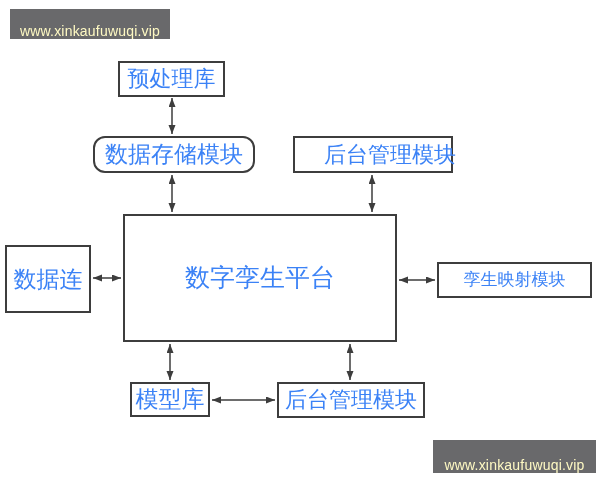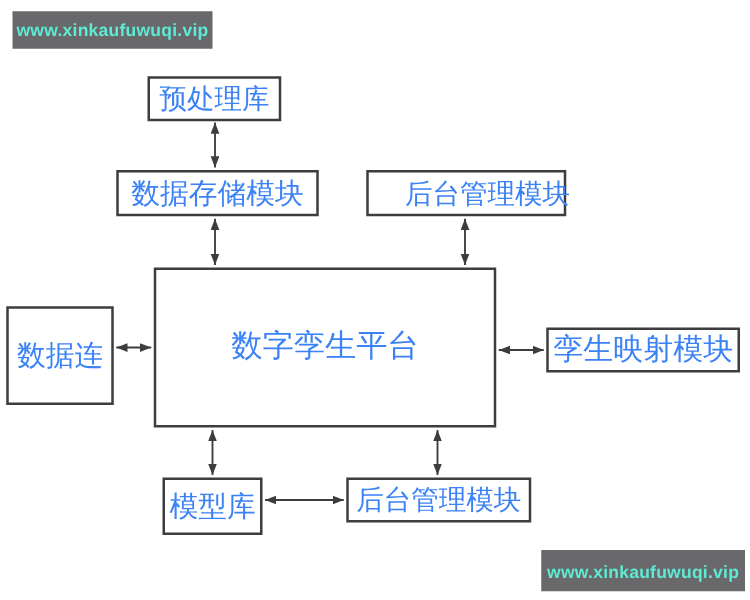--- a/index.html
+++ b/index.html
@@ -11,25 +11,25 @@
   #canvas {
     position: relative;
     width: 600px;
     height: 480px;
     background: #ffffff;
     overflow: hidden;
   }
   .banner {
     position: absolute;
     background: #69696b;
-    color: #5eead4;
+    color: #fef9c3;
     display: flex;
-    align-items: center;
+    align-items: flex-end;
     justify-content: center;
-    font-weight: bold;
+    font-weight: normal;
     font-size: 14px;
     letter-spacing: 0.2px;
   }
   #banner-top    { left: 10px;  top: 9px;    width: 160px; height: 30px; }
   #banner-bottom { left: 433px; top: 440px;  width: 163px; height: 33px; }
 
   .node {
     position: absolute;
     border: 2px solid #3d3d3d;
     background: #ffffff;
@@ -37,26 +37,26 @@
     display: flex;
     flex-direction: column;
     align-items: center;
     justify-content: center;
     text-align: center;
     box-sizing: border-box;
     line-height: 1.25;
     white-space: nowrap;
   }
   #node-preprocessing     { left: 118px; top: 61px;  width: 107px; height: 36px; font-size: 22px; }
-  #node-storage           { left: 93px;  top: 136px; width: 162px; height: 37px; font-size: 23px; }
+  #node-storage           { left: 93px;  top: 136px; width: 162px; height: 37px; font-size: 23px; border-radius: 12px; }
   #node-backend           { left: 293px; top: 136px; width: 160px; height: 37px; font-size: 22px; padding-left: 34px; }
   #node-platform          { left: 123px; top: 214px; width: 274px; height: 128px; font-size: 25px; }
-  #node-data-connection   { left: 5px;   top: 245px; width: 86px;  height: 79px; font-size: 23px; }
-  #node-twin-mapping      { left: 437px; top: 262px; width: 155px; height: 36px; font-size: 24px; }
-  #node-model-library     { left: 130px; top: 382px; width: 80px;  height: 46px; font-size: 23px; }
+  #node-data-connection   { left: 5px;   top: 245px; width: 86px;  height: 68px; font-size: 23px; }
+  #node-twin-mapping      { left: 437px; top: 262px; width: 155px; height: 36px; font-size: 17px; }
+  #node-model-library     { left: 130px; top: 382px; width: 80px;  height: 35px; font-size: 23px; }
   #node-model-building    { left: 277px; top: 382px; width: 148px; height: 36px; font-size: 22px; }
 
   #connector-layer {
     position: absolute;
     left: 0; top: 0;
     width: 600px;
     height: 480px;
     pointer-events: none;
   }
   #connector-layer line {

